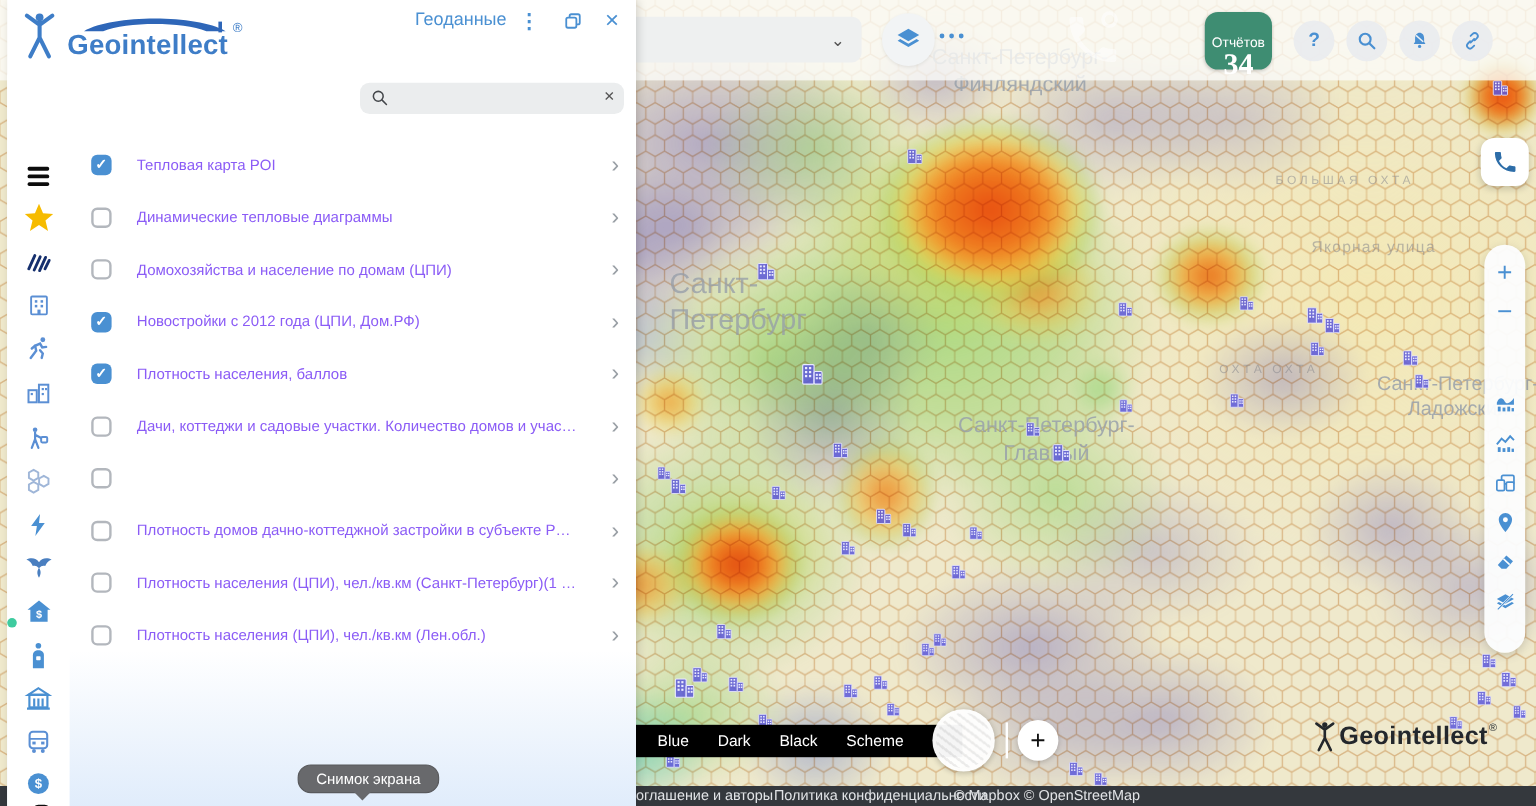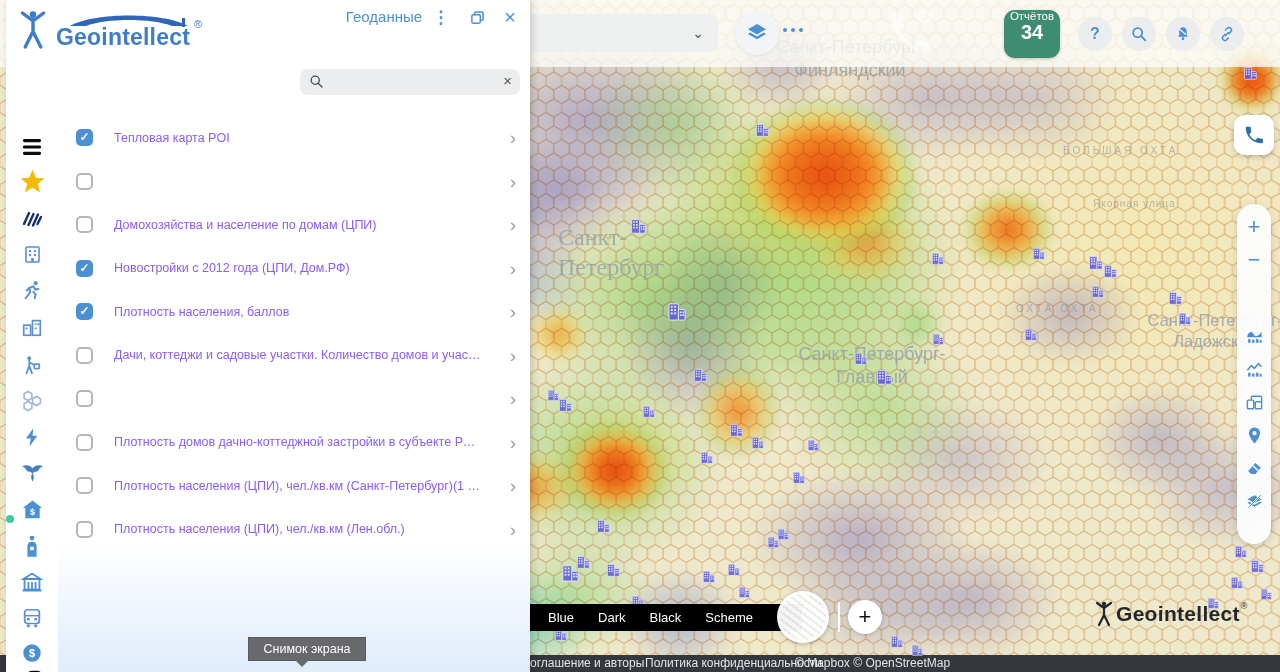--- a/index.html
+++ b/index.html
@@ -63,23 +63,23 @@
   #topstrip { position:absolute; left:0; top:0; width:1280px; height:67px; background:rgba(253,253,250,.78); z-index:4; }
   #tool-dropdown { position:absolute; left:438px; top:14px; width:280px; height:38px; background:#eef0f0; border-radius:8px; z-index:5;
     display:flex; align-items:center; justify-content:space-between; padding:0 14px; color:#2c2c2c; font-size:14px; }
   #tool-dropdown .chev { color:#555; font-size:14px; }
   #layers-btn { position:absolute; left:735px; top:11px; width:44px; height:44px; border-radius:50%; background:#f2f4f5; z-index:5;
     display:flex; align-items:center; justify-content:center; box-shadow:0 1px 3px rgba(0,0,0,.08); }
   #toolbar-ellipsis { position:absolute; left:783px; top:28px; z-index:5; display:flex; gap:4px; }
   #toolbar-ellipsis i { width:4px; height:4px; border-radius:50%; background:#4a90d2; }
   
   #reports-badge { position:absolute; left:1004px; top:10px; width:56px; height:48px; background:#3e8d72; border-radius:11px; z-index:5;
-    color:#fff; text-align:center; padding-top:0; box-shadow:0 1px 3px rgba(0,0,0,.2); }
+    color:#fff; text-align:center; padding-top:20px; box-shadow:0 1px 3px rgba(0,0,0,.2); }
   #reports-badge .rl { font-size:11.5px; }
-  #reports-badge .rc { font-size:20px; font-weight:bold; line-height:1; }
+  #reports-badge .rc { font-size:25px; font-weight:bold; line-height:1;font-family:Liberation Serif, serif; }
   .circle-btn { position:absolute; top:17px; width:34px; height:34px; border-radius:50%; background:rgba(233,236,239,.92); z-index:5;
     display:flex; align-items:center; justify-content:center; color:#4a90d2; font-size:16px; font-weight:bold; }
   
   #phone-btn { position:absolute; left:1234px; top:115px; width:40px; height:40px; background:#fff; border-radius:11px; z-index:5;
     display:flex; align-items:center; justify-content:center; box-shadow:0 2px 6px rgba(0,0,0,.18); }
   #right-pill { position:absolute; left:1237px; top:204px; width:34px; height:340px; background:rgba(252,253,254,.95); border-radius:17px; z-index:5;
     display:flex; flex-direction:column; align-items:center; box-shadow:0 2px 8px rgba(0,0,0,.15); padding-top:6px; }
   .pill-btn { width:30px; height:33px; display:flex; align-items:center; justify-content:center; color:#4a90d2; font-size:22px; }
   .pill-gap { height:44px; }
   
@@ -117,21 +117,21 @@
   .cb { position:absolute; left:14px; width:17px; height:17px; border-radius:5px; border:2px solid #b3b7bd; background:#fff; }
   .cb.checked { border:none; background:#4a90d2; color:#fff; font-size:12px; font-weight:bold; text-align:center; line-height:17px; }
   .layer-label { position:absolute; left:52px; right:46px; font-size:12.5px; color:#8b5cf6; white-space:nowrap; overflow:hidden; text-overflow:ellipsis; }
   .chev-r { position:absolute; right:14px; color:#9aa0a6; font-size:19px; line-height:1; }
   
   #rail { position:absolute; left:6px; top:62px; width:52px; height:610px; background:#fff; z-index:12; }
   .rail-ico { position:absolute; left:0; width:52px; display:flex; align-items:center; justify-content:center; }
   #notif-dot { position:absolute; left:6px; top:515px; width:8px; height:8px; border-radius:50%; background:#3ecb9f; z-index:13; }
   
   #tooltip { position:absolute; left:248px; top:637px; width:118px; height:24px; background:#68696c; border:1px solid #595a5d;
-    border-radius:0; color:#fff; font-size:12.5px; display:flex; align-items:center; justify-content:center; z-index:20; }
+    border-radius:11px; color:#fff; font-size:12.5px; display:flex; align-items:center; justify-content:center; z-index:20; }
   #tooltip::after { content:""; position:absolute; left:46px; bottom:-7px; border:7px solid transparent; border-top-color:#68696c; border-bottom:none; }
 </style>
 </head>
 <body>
 
 <div id="stage">
 
   <div id="map">
     <div id="heat"></div>
     <svg id="hexmesh" width="1280" height="672">
@@ -144,31 +144,31 @@
             <path d="M7.8 18 L15.6 22.5 L15.6 31.5 L7.8 36 L0 31.5 L0 22.5 Z"></path>
           </g>
         </pattern>
       </defs>
       <rect width="1280" height="672" fill="url(#hexpat)"></rect>
     </svg>
 
     <div class="map-label" id="lbl-finl" style="left:770px; top:36px; width:160px;">
       <span>Санкт-Петербург-</span><span class="l2">Финляндский</span>
     </div>
-    <div class="map-label" id="lbl-spb" style="left:558px; top:222px; width:140px;font-family:Liberation Serif, serif;">
+    <div class="map-label" id="lbl-spb" style="left:558px; top:222px; width:140px;">
       <span>Санкт-</span><span class="l2">Петербург</span>
     </div>
     <div class="map-label" style="left:772px; top:343px; width:200px;">
       <span>Санкт-Петербург-</span><span class="l2">Главный</span>
     </div>
     <div class="map-label" style="left:1130px; top:310px; width:170px; font-size:16.5px;">
       <span>Санкт-Петербург-</span><span class="l2">Ладожский</span>
     </div>
     <div class="street-label" style="left:1063px; top:145px;text-align:center;">БОЛЬШАЯ ОХТА</div>
-    <div class="street-label" style="left:1093px; top:198px; letter-spacing:1px; font-size:10px;">Якорная улица</div>
+    <div class="street-label" style="left:1093px; top:198px; letter-spacing:1px; font-size:13px;">Якорная улица</div>
     <div class="street-label" style="left:1016px; top:303px;">ОХТА ОХТА</div>
 
     <div id="buildings">
         <div class="bld" style="left: 630px; top: 218px;"><svg width="16" height="16" viewBox="0 0 20 20">
   <rect x="2" y="2" width="10" height="17" rx="1" fill="rgba(92,88,218,0.85)" stroke="#e9e9ff" stroke-width="1"></rect>
   <rect x="12" y="8" width="7" height="11" rx="1" fill="rgba(92,88,218,0.85)" stroke="#e9e9ff" stroke-width="1"></rect>
   <g fill="#eaeaff">
               <rect x="4" y="4" width="2" height="2"></rect>
               <rect x="7.5" y="4" width="2" height="2"></rect>
   <rect x="4" y="7.5" width="2" height="2"></rect>
@@ -1029,20 +1029,21 @@
     </div>
 
     <div id="layer-list">
         <div class="layer-row">
           <span class="cb checked">✓</span>
           <span class="layer-label">Тепловая карта POI</span>
           <span class="chev-r">›</span>
         </div>
         <div class="layer-row">
           <span class="cb"></span>
+          <span class="layer-label">Динамические тепловые диаграммы</span>
           <span class="chev-r">›</span>
         </div>
         <div class="layer-row">
           <span class="cb"></span>
           <span class="layer-label">Домохозяйства и население по домам (ЦПИ)</span>
           <span class="chev-r">›</span>
         </div>
         <div class="layer-row">
           <span class="cb checked">✓</span>
           <span class="layer-label">Новостройки с 2012 года (ЦПИ, Дом.РФ)</span>

